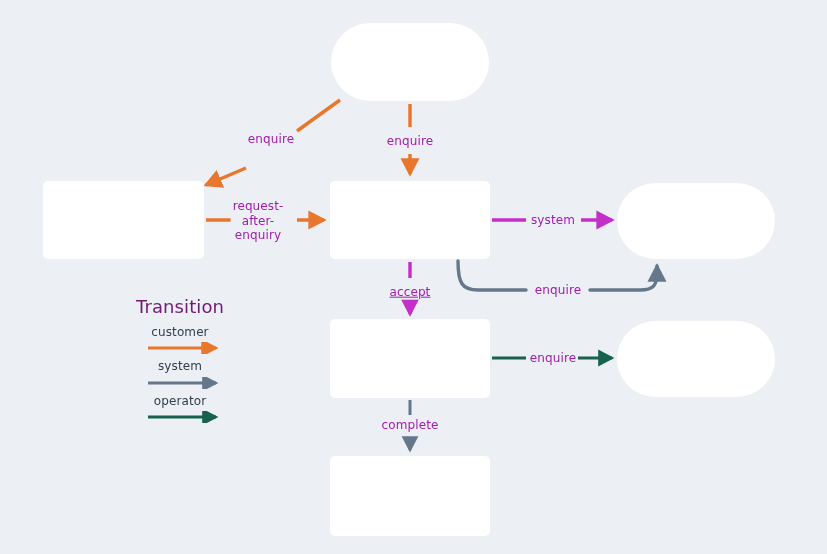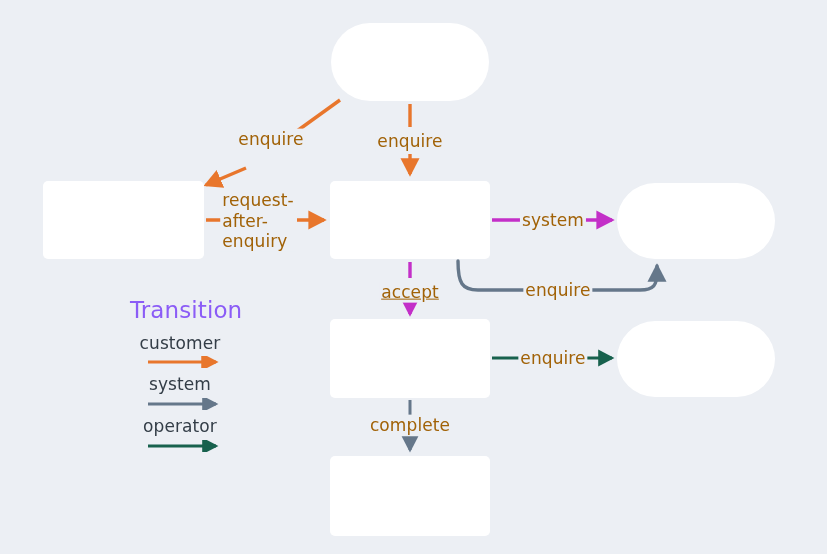--- a/index.html
+++ b/index.html
@@ -36,47 +36,48 @@
   .node-label {
     display: block;
     width: 100%;
     height: 100%;
     line-height: 1;
     font-size: 13px;
     color: #333D47;
   }
   .edge-label {
     position: absolute;
-    font-size: 17px;
-    color: #a16207;
+    font-size: 12px;
+    color: #a21caf;
+    text-align: center;
     line-height: 1.22;
     letter-spacing: 0.1px;
     white-space: pre-line;
     transform: translate(-50%, -50%);
     background: #ECEFF4;
     padding: 0 2px;
   }
   .legend {
     position: absolute;
     left: 130px;
     top: 295px;
     width: 100px;
     text-align: center;
   }
   .legend-title {
-    font-size: 23px;
-    color: #8b5cf6;
+    font-size: 18px;
+    color: #701a75;
     line-height: 1.38;
     letter-spacing: 0.1px;
   }
   .legend-entry {
     margin-top: 4px;
   }
   .legend-entry-label {
-    font-size: 17px;
+    font-size: 12px;
     color: #333D47;
     line-height: 1.45;
     display: block;
     letter-spacing: 0.1px;
   }
   .legend-entry-swatch {
     display: block;
     width: 100px;
     height: 12px;
     margin: 1px 0 2px 0;

